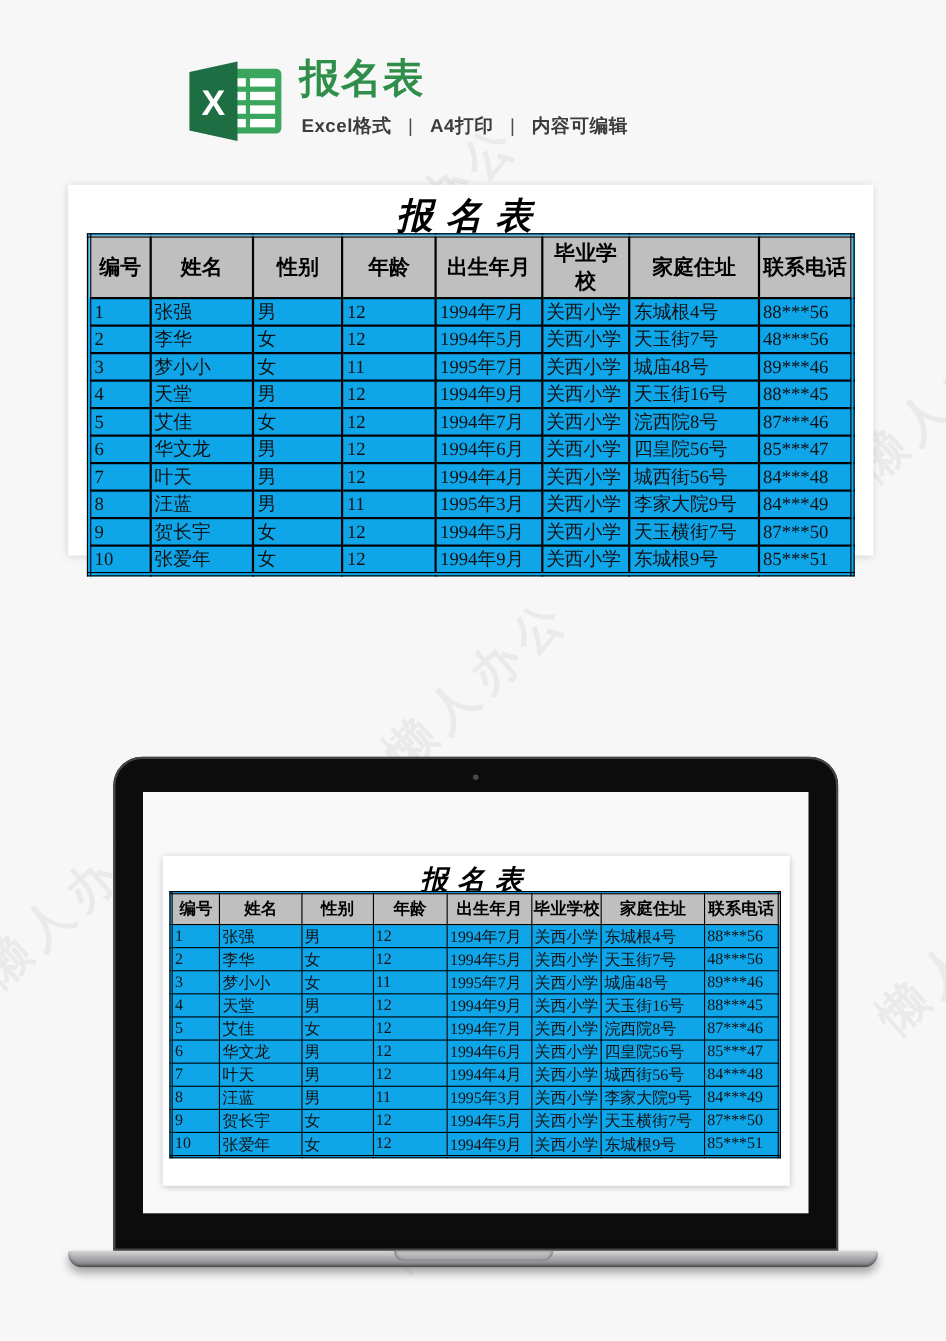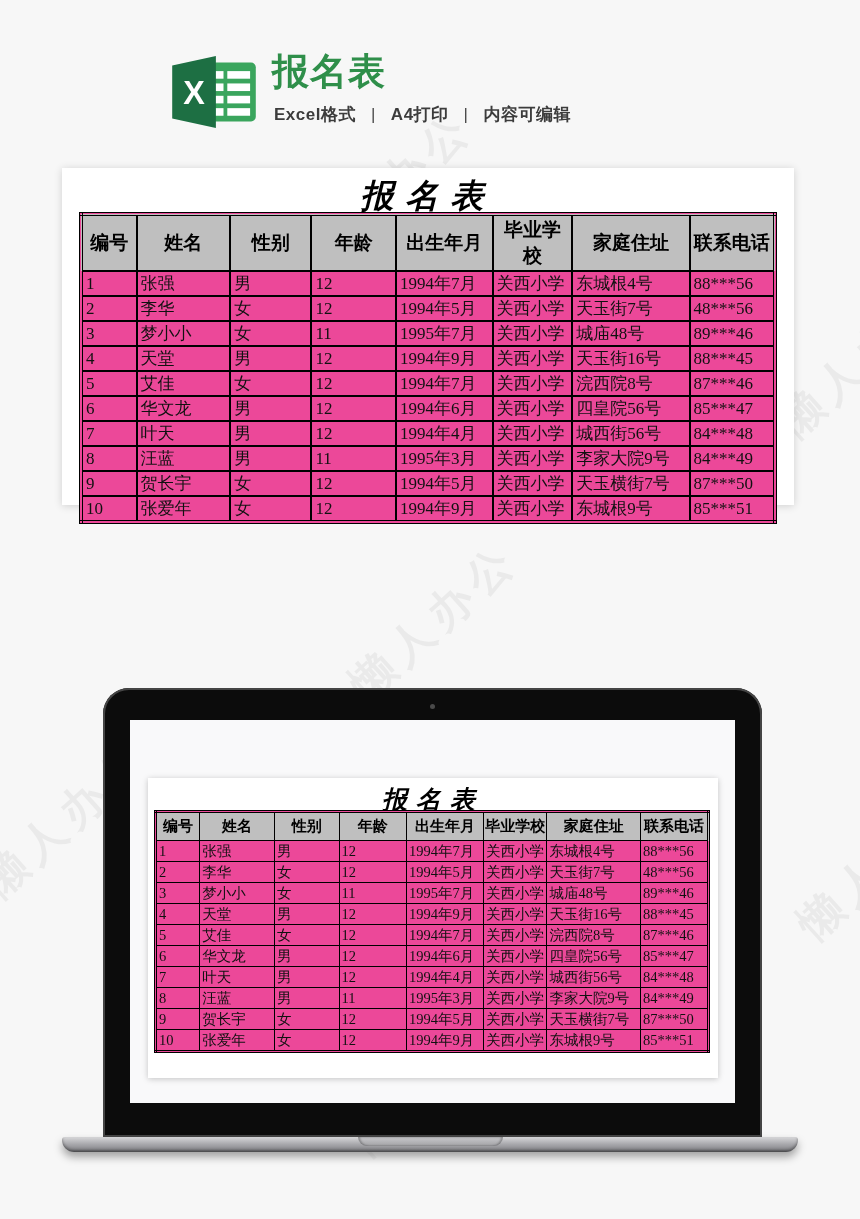--- a/index.html
+++ b/index.html
@@ -16,21 +16,21 @@
   
   .wm{position:absolute;font-size:44px;font-weight:bold;letter-spacing:8px;
       color:rgba(0,0,0,0.05);transform:rotate(-42deg);white-space:nowrap;pointer-events:none;}
   .wm.light{color:rgba(210,210,210,0.22);}
 
   
   .card1{position:absolute;left:62px;top:168px;width:732px;height:337px;background:#ffffff;
          box-shadow:0 1px 8px rgba(0,0,0,0.16);}
   .sheet-title-big{margin-top:6px;text-align:center;font-family:"Liberation Serif","DejaVu Serif",serif;
          font-style:italic;font-weight:bold;font-size:33px;color:#000;letter-spacing:12px;}
-  .tbl{border-collapse:collapse;table-layout:fixed;background:#ec4899;}
+  .tbl{border-collapse:collapse;table-layout:fixed;background:#0ea5e9;}
   .tbl.big{position:absolute;left:17px;top:44px;width:698px;}
   .tbl th{background:#bfbfbf;color:#000;font-weight:bold;text-align:center;
           font-family:"Liberation Sans","DejaVu Sans",sans-serif;}
   .tbl td{color:#111;font-family:"Liberation Serif","DejaVu Serif",serif;text-align:left;
           overflow:hidden;white-space:nowrap;}
   .tbl.big{border:4px double #000;}
   .tbl.big th{border:2px solid #000;font-size:19px;height:36px;}
   .tbl.big td{border:2px solid #000;font-size:17px;height:21px;padding:0 0 0 3px;}
   .tbl col:nth-child(1){width:8%;}   .tbl col:nth-child(2){width:13.5%;}
   .tbl col:nth-child(3){width:11.7%;}.tbl col:nth-child(4){width:12.2%;}

